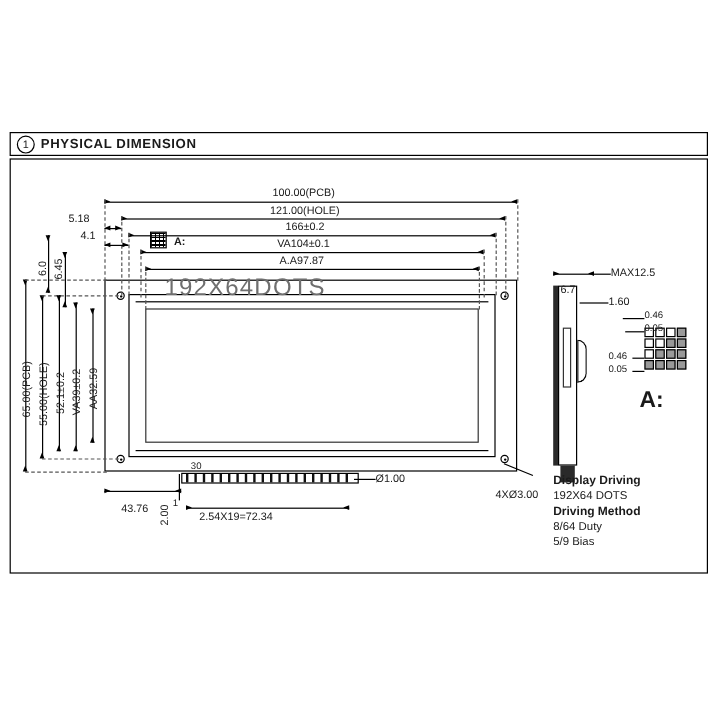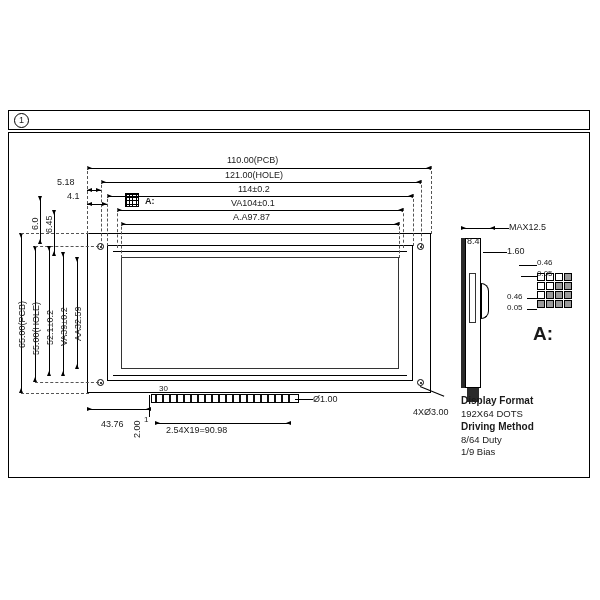--- a/index.html
+++ b/index.html
@@ -206,33 +206,35 @@
   }
   .spec.b { font-weight: bold; font-size: 10px; }
 </style>
 </head>
 <body>
 
 <div id="sheet">
 
   <div class="title-bar">
     <div class="title-num">1</div>
+    <div class="title-text">PHYSICAL  DIMENSION</div>
   </div>
 
   <div class="frame">
 
     <div class="pcb" style="left:78px; top:100px; width:344px; height:160px;"></div>
 
     <div class="viewarea" style="left:98px; top:112px; width:306px; height:136px;"></div>
 
     <div class="ln lnh" style="left:104px; top:118px; width:294px;"></div>
     <div class="ln lnh" style="left:104px; top:242px; width:294px;"></div>
 
     <div class="aa" style="left:112px; top:124px; width:278px; height:112px;"></div>
 
+    <div class="dots-text" style="left:128px; top:92px; top:96px;">192X64DOTS</div>
 
     <div class="swatch" style="left:116px; top:60px;"></div>
     <div class="txt b" style="left:136px; top:64px;">A:</div>
 
     <div class="hole" style="left:88px; top:110px;"></div>
     <div class="hole" style="left:408px; top:110px;"></div>
     <div class="hole" style="left:88px; top:246px;"></div>
     <div class="hole" style="left:408px; top:246px;"></div>
 
     <div class="pinrow-box" style="left:142px; top:261px; width:148px; height:9px;"></div>
@@ -255,35 +257,35 @@
       <div class="pin" style="left:251px; top:262px;"></div>
       <div class="pin" style="left:258px; top:262px;"></div>
       <div class="pin" style="left:265px; top:262px;"></div>
       <div class="pin" style="left:272px; top:262px;"></div>
       <div class="pin" style="left:279px; top:262px;"></div>
     </div>
 
     <div class="ln lnh" style="left:78px; top:35px; width:344px;"></div>
     <div class="ar ar-r" style="left:78px; top:32.5px;"></div>
     <div class="ar ar-l" style="left:417px; top:32.5px;"></div>
-    <div class="txt" style="left:218px; top:23px;">110.00(PCB)</div>
+    <div class="txt" style="left:218px; top:23px;">100.00(PCB)</div>
     <div class="dash-v" style="left:78px; top:33px; height:68px;"></div>
     <div class="dash-v" style="left:422px; top:33px; height:68px;"></div>
 
     <div class="ln lnh" style="left:92px; top:49px; width:320px;"></div>
     <div class="ar ar-r" style="left:92px; top:46.5px;"></div>
     <div class="ar ar-l" style="left:407px; top:46.5px;"></div>
     <div class="txt" style="left:216px; top:38px;">121.00(HOLE)</div>
     <div class="dash-v" style="left:92px; top:47px; height:66px;"></div>
     <div class="dash-v" style="left:412px; top:47px; height:66px;"></div>
 
     <div class="ln lnh" style="left:98px; top:63px; width:306px;"></div>
     <div class="ar ar-r" style="left:98px; top:60.5px;"></div>
     <div class="ar ar-l" style="left:399px; top:60.5px;"></div>
-    <div class="txt" style="left:229px; top:52px;">114±0.2</div>
+    <div class="txt" style="left:229px; top:52px;">166±0.2</div>
     <div class="dash-v" style="left:98px; top:61px; height:52px;"></div>
     <div class="dash-v" style="left:404px; top:61px; height:52px;"></div>
 
     <div class="ln lnh" style="left:108px; top:77px; width:286px;"></div>
     <div class="ar ar-r" style="left:108px; top:74.5px;"></div>
     <div class="ar ar-l" style="left:389px; top:74.5px;"></div>
     <div class="txt" style="left:222px; top:66px;">VA104±0.1</div>
     <div class="dash-v" style="left:108px; top:75px; height:40px;"></div>
     <div class="dash-v" style="left:394px; top:75px; height:40px;"></div>
 
@@ -347,21 +349,21 @@
     <div class="txt sm" style="left:135px; top:283px;">1</div>
 
     <div class="ln lnh" style="left:78px; top:276px; width:64px;"></div>
     <div class="ar ar-r" style="left:78px; top:273.5px;"></div>
     <div class="ar ar-l" style="left:137px; top:273.5px;"></div>
     <div class="txt" style="left:92px; top:287px;">43.76</div>
 
     <div class="ln lnh" style="left:146px; top:290px; width:136px;"></div>
     <div class="ar ar-r" style="left:146px; top:287.5px;"></div>
     <div class="ar ar-l" style="left:277px; top:287.5px;"></div>
-    <div class="txt" style="left:157px; top:293px;">2.54X19=90.98</div>
+    <div class="txt" style="left:157px; top:293px;">2.54X19=72.34</div>
 
     <div class="ln lnv" style="left:140px; top:262px; height:22px;"></div>
     <div class="txt vert" style="left:124px; top:305px;">2.00</div>
 
     <div class="ln lnh" style="left:286px; top:266px; width:18px;"></div>
     <div class="txt" style="left:304px; top:262px;">Ø1.00</div>
 
     <div class="ln lnh" style="left:411px; top:253px; width:26px; transform:rotate(22deg); transform-origin:left center;"></div>
     <div class="txt" style="left:404px; top:275px;">4XØ3.00</div>
 
@@ -370,21 +372,21 @@
     <div class="side-body" style="left:460px; top:140px; width:7px; height:50px; border-color:#333;"></div>
     <div class="side-body" style="left:472px; top:150px; width:8px; height:36px; border-radius:0 8px 8px 0;"></div>
     <div class="side-fill" style="left:458px; top:255px; width:12px; height:14px;"></div>
 
     <div class="ln lnh" style="left:452px; top:95px; width:34px;"></div>
     <div class="ar ar-r" style="left:452px; top:92.5px;"></div>
     <div class="ar ar-l" style="left:481px; top:92.5px;"></div>
     <div class="ln lnh" style="left:486px; top:95px; width:14px;"></div>
     <div class="txt" style="left:500px; top:90px;">MAX12.5</div>
 
-    <div class="txt" style="left:458px; top:104px;">8.4</div>
+    <div class="txt" style="left:458px; top:104px;">6.7</div>
 
     <div class="ln lnh" style="left:474px; top:119px; width:24px;"></div>
     <div class="txt" style="left:498px; top:114px;text-align:right;">1.60</div>
 
     <div class="dotgrid" style="left:528px; top:140px;">
       <div class="dotcell" style="left:0px;  top:0px;"></div>
       <div class="dotcell" style="left:9px;  top:0px;"></div>
       <div class="dotcell" style="left:18px; top:0px;"></div>
       <div class="dotcell on" style="left:27px; top:0px;"></div>
       <div class="dotcell" style="left:0px;  top:9px;"></div>
@@ -406,20 +408,20 @@
     <div class="ln lnh" style="left:512px; top:143px; width:16px;"></div>
     <div class="txt sm" style="left:528px; top:137px;">0.05</div>
 
     <div class="txt sm" style="left:498px; top:160px;">0.46</div>
     <div class="txt sm" style="left:498px; top:171px;">0.05</div>
     <div class="ln lnh" style="left:518px; top:165px; width:10px;"></div>
     <div class="ln lnh" style="left:518px; top:176px; width:10px;"></div>
 
     <div class="bigA" style="left:524px; top:190px;">A:</div>
 
-    <div class="spec b" style="left:452px; top:262px;">Display Format</div>
+    <div class="spec b" style="left:452px; top:262px;">Display Driving</div>
     <div class="spec" style="left:452px; top:275px;">192X64 DOTS</div>
     <div class="spec b" style="left:452px; top:288px;">Driving Method</div>
     <div class="spec" style="left:452px; top:301px;">8/64 Duty</div>
-    <div class="spec" style="left:452px; top:313px;">1/9  Bias</div>
+    <div class="spec" style="left:452px; top:313px;">5/9  Bias</div>
 
   </div>
 </div>
 
 </body></html>

